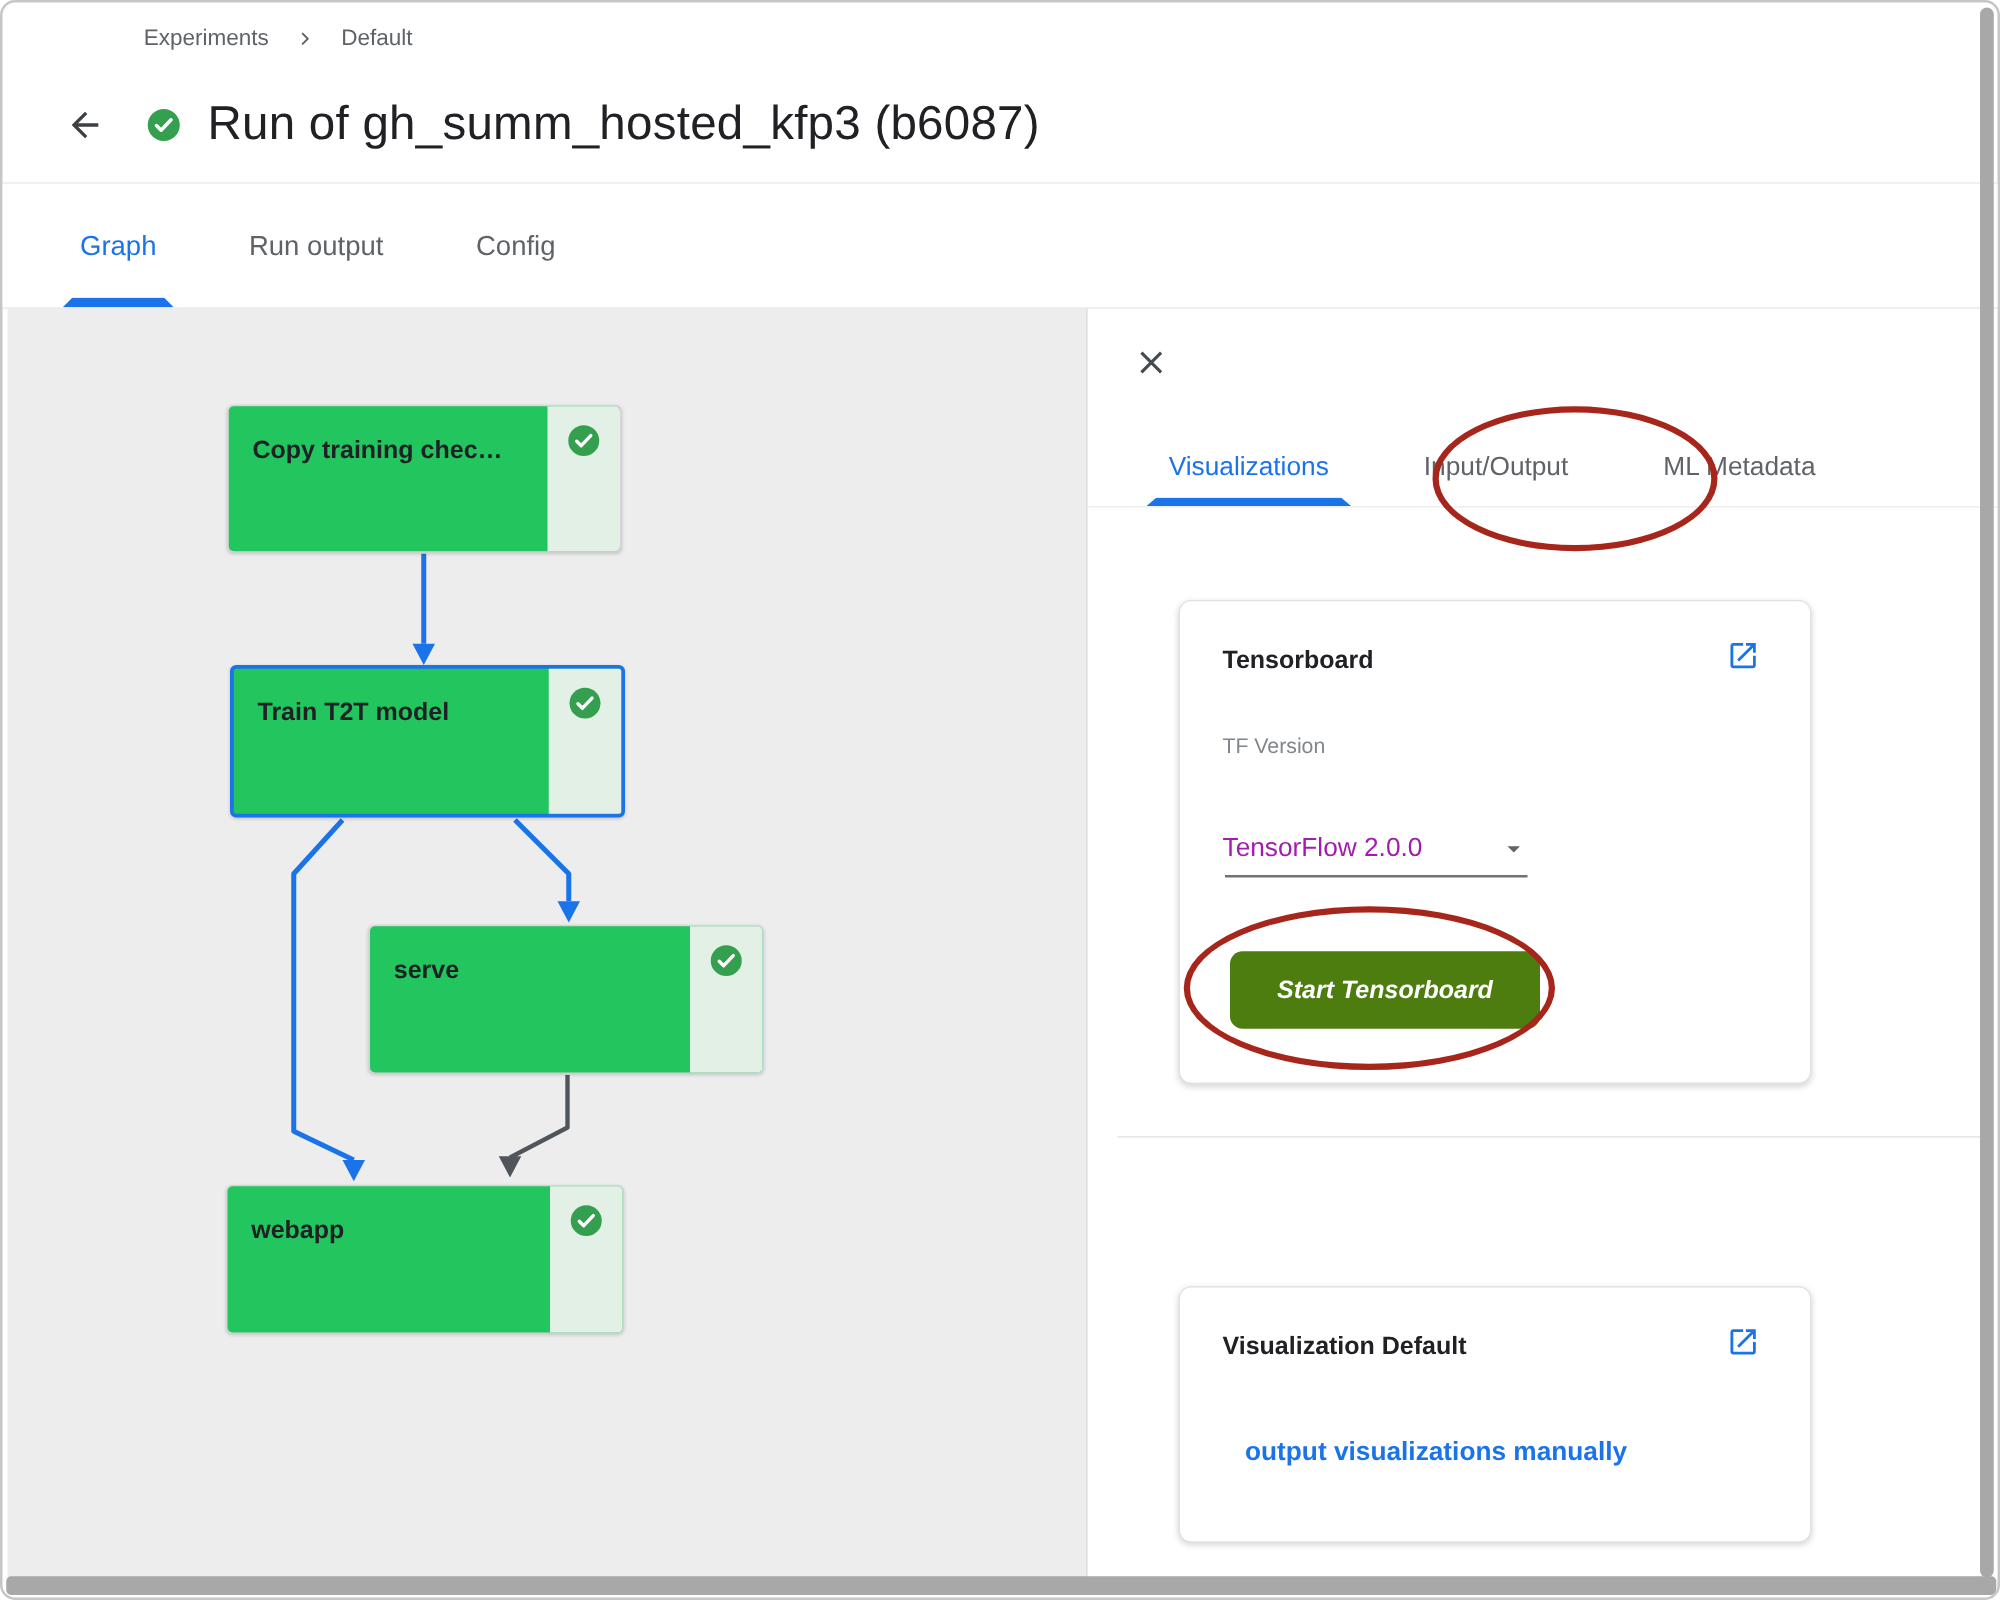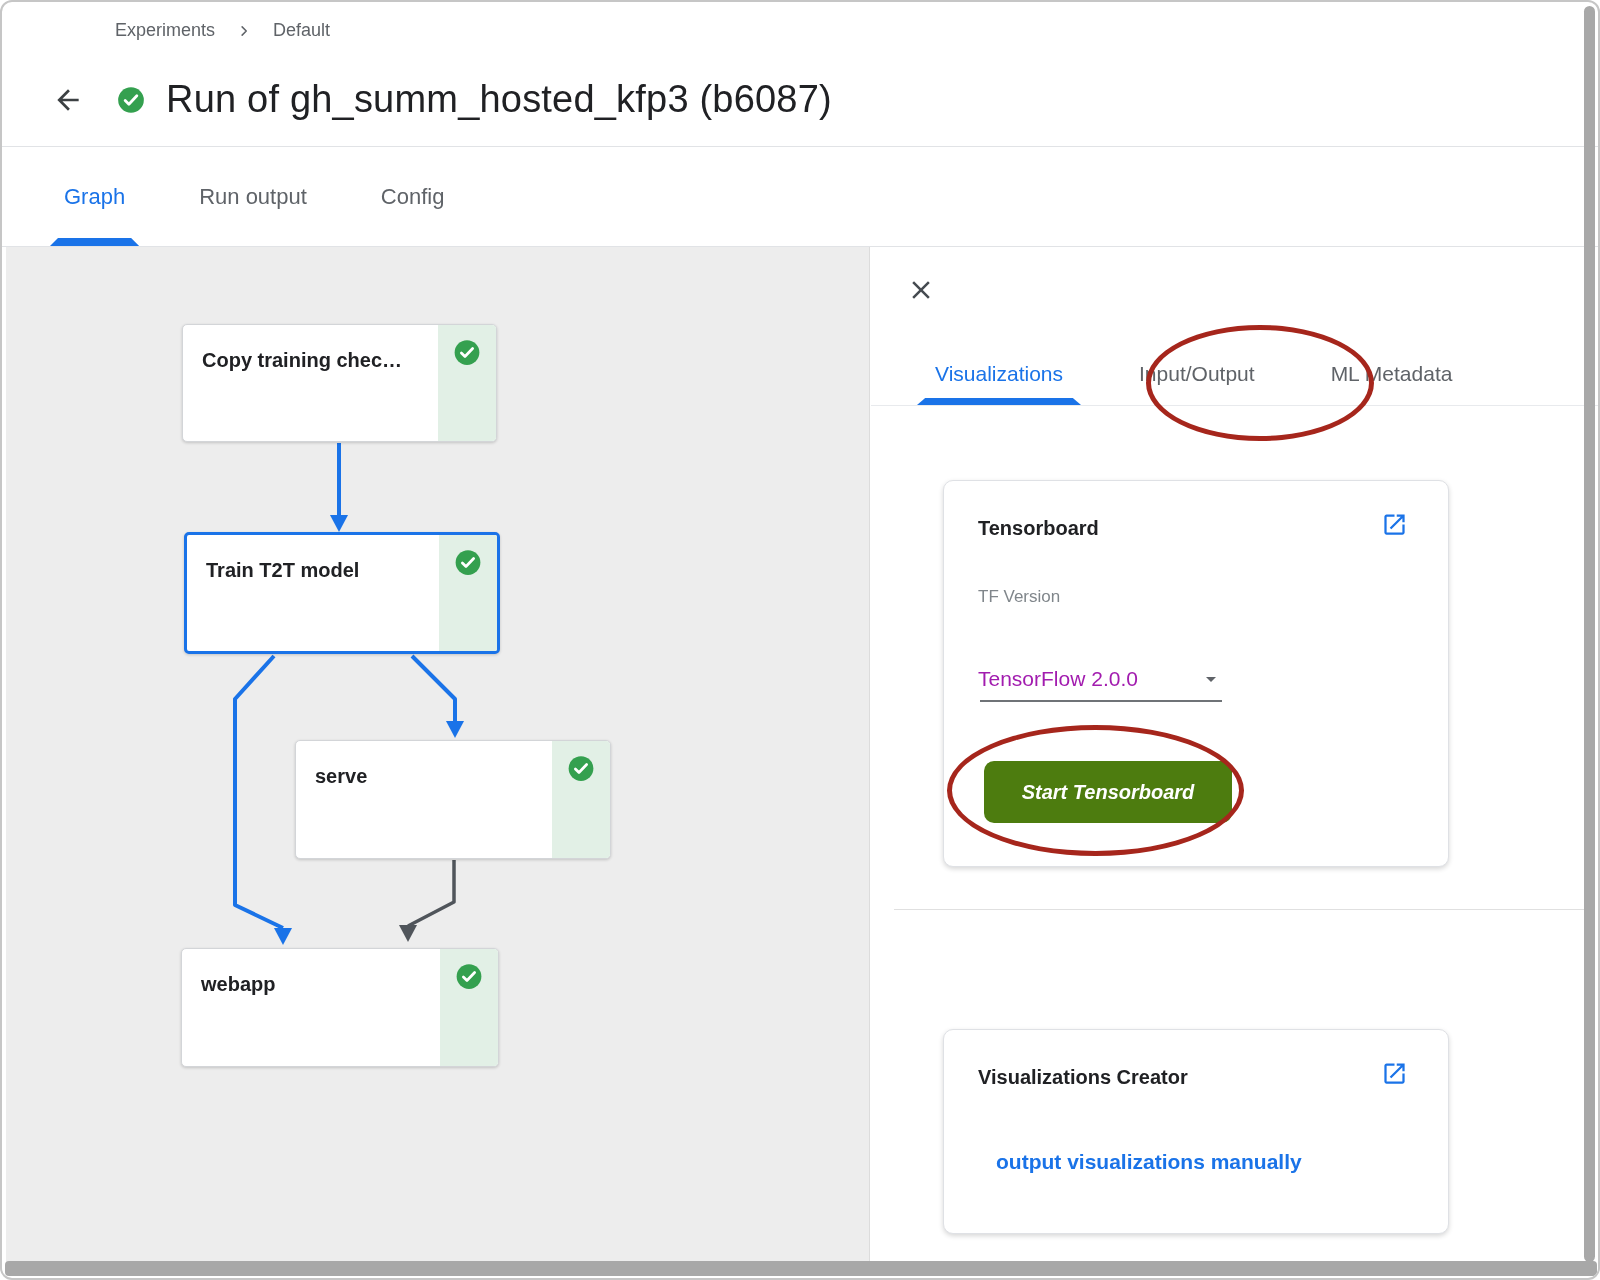--- a/index.html
+++ b/index.html
@@ -28,21 +28,21 @@
             clip-path:polygon(9% 0, 91% 0, 100% 100%, 0 100%); }
   .hdiv2 { position:absolute; left:0; top:244px; width:1600px; height:1px; background:#e1e3e6; }
 
   
   .graph-pane { position:absolute; left:4px; top:245px; width:864px; height:1017px; background:#ededed;
                 border-right:1px solid #dcdcdc; }
   .detail-panel { position:absolute; left:869px; top:245px; width:727px; height:1017px; background:#fff; }
 
   
   .edges { position:absolute; left:0; top:0; width:864px; height:1017px; }
-  .node { position:absolute; background:#ffffff; border:1px solid #d3d5d8; border-radius:5px;
+  .node { position:absolute; background:#22c55e; border:1px solid #d3d5d8; border-radius:5px;
           box-shadow:0 1px 3px rgba(0,0,0,.18); cursor:pointer; }
   .node.selected { border:3px solid #1a73e8; }
   .node-label { position:absolute; left:19px; top:24px; font-size:20px; font-weight:700; color:#202124; }
   .node-strip { position:absolute; right:0; top:0; bottom:0; width:58px; background:#e2f0e6;
                 border-radius:0 4px 4px 0; }
   .node.selected .node-strip { border-radius:0 2px 2px 0; }
   .node-check { position:absolute; top:14px; left:50%; transform:translateX(-50%); width:27px; height:27px; }
   #node-copy   { left:176px; top:77px;  width:315px; height:118px; }
   #node-train  { left:178px; top:285px; width:316px; height:122px; }
   #node-serve  { left:289px; top:493px; width:316px; height:119px; }
@@ -226,21 +226,21 @@
           </svg>
       </div>
       <div class="tf-underline"></div>
       <button class="start-btn">Start Tensorboard</button>
     </div>
     <div class="annotation ann-btn"></div>
 
     <div class="pdiv2"></div>
 
     <div class="card card-vc">
-      <span class="card-title">Visualizations Creator</span>
+      <span class="card-title">Visualization Default</span>
       <button class="openlink">
         <svg viewBox="0 0 24 24">
             <path fill="#1a73e8" d="M19 19H5V5h7V3H5c-1.11 0-2 .9-2 2v14c0 1.1.89 2 2 2h14c1.1 0 2-.9 2-2v-7h-2v7zM14 3v2h3.59l-9.83 9.83 1.41 1.41L19 6.41V10h2V3h-7z"></path>
           </svg>
       </button>
       <button class="vc-link">output visualizations manually</button>
     </div>
   </aside>
 
   <div class="v-scrollbar"></div>

